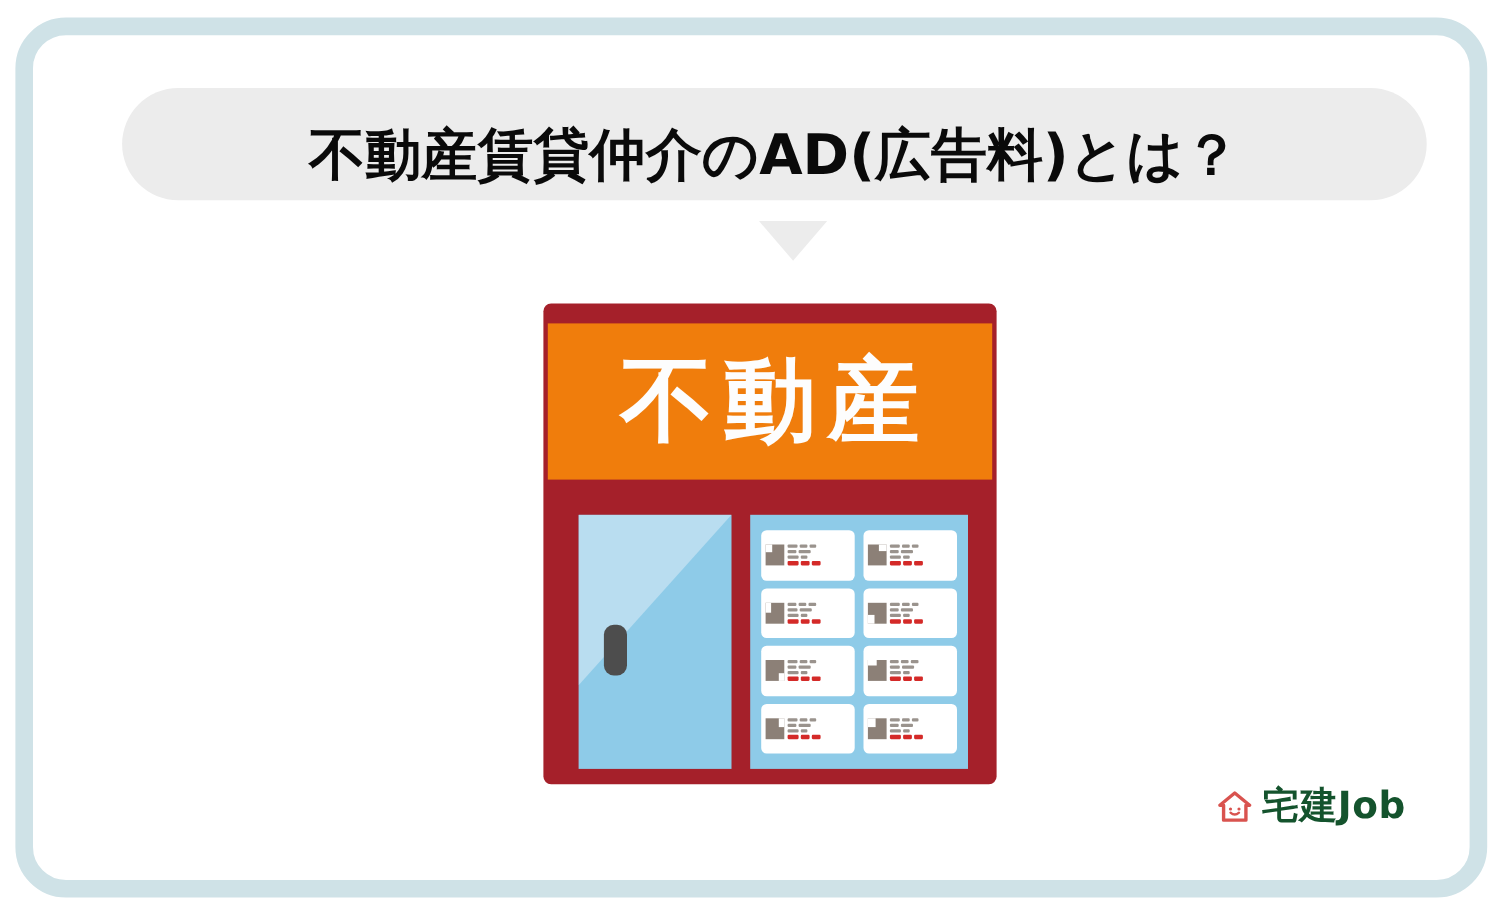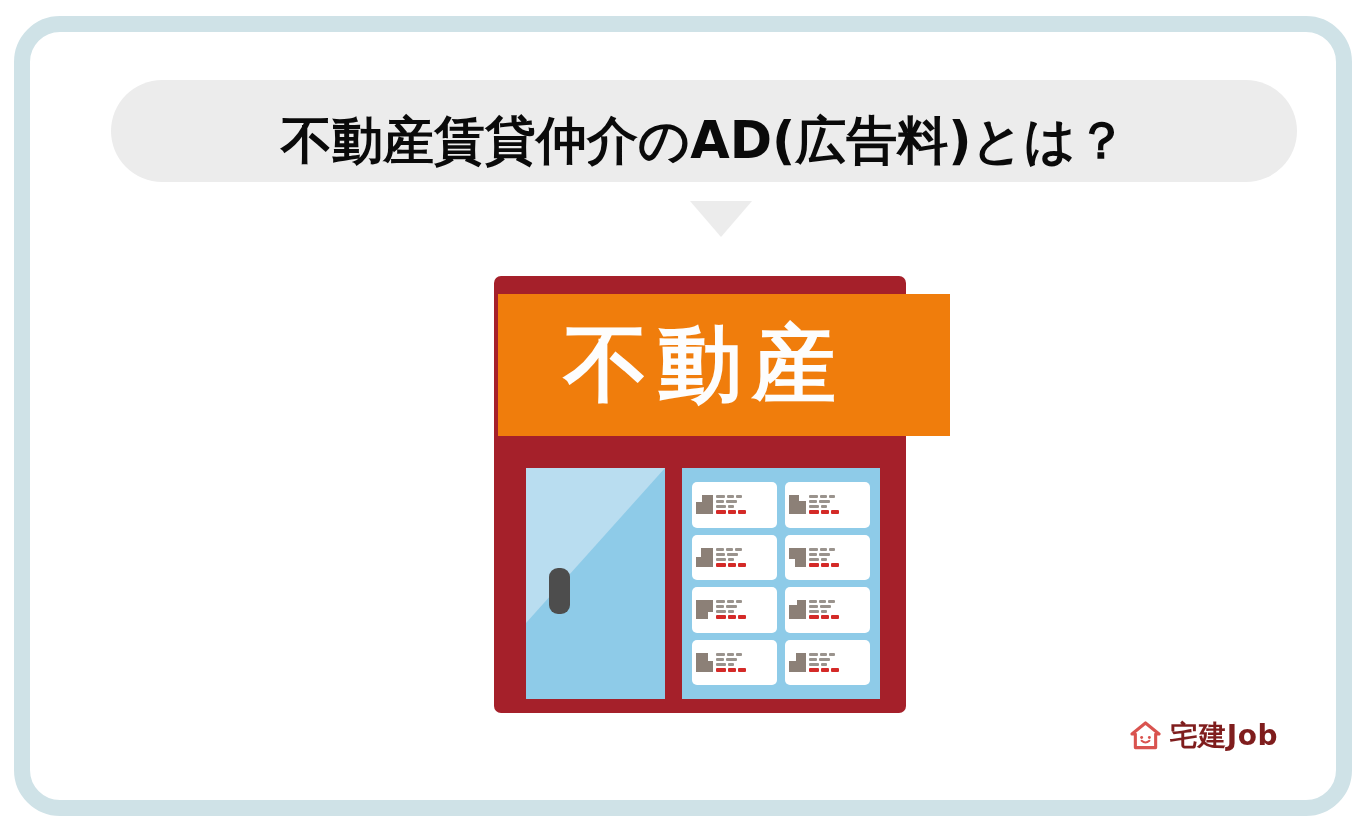--- a/index.html
+++ b/index.html
@@ -89,21 +89,20 @@
     border-radius: 7px;
   }
   
   .sign {
     position: absolute;
     left: 4px;
     top: 18px;
     width: 404px;
     height: 142px;
     background: #f07d0c;
-    padding-left: 48px;
   }
   .sign-text {
     position: absolute;
     left: 0;
     top: 0;
     width: 404px;
     height: 142px;
     display: flex;
     align-items: center;
     justify-content: center;
@@ -224,23 +223,23 @@
     display: flex;
     align-items: center;
     gap: 9px;
   }
   .logo-house {
     width: 31px;
     height: 29px;
     flex: none;
   }
   .logo-text {
-    font-size: 28px;
+    font-size: 34px;
     font-weight: bold;
-    color: #7f1d1d;
+    color: #14532d;
     letter-spacing: 0.5px;
     font-family: "DejaVu Sans", "Liberation Sans", sans-serif;
     line-height: 1;
   }
 </style>
 </head>
 <body>
 
 <div class="frame">
   <div class="canvas">

